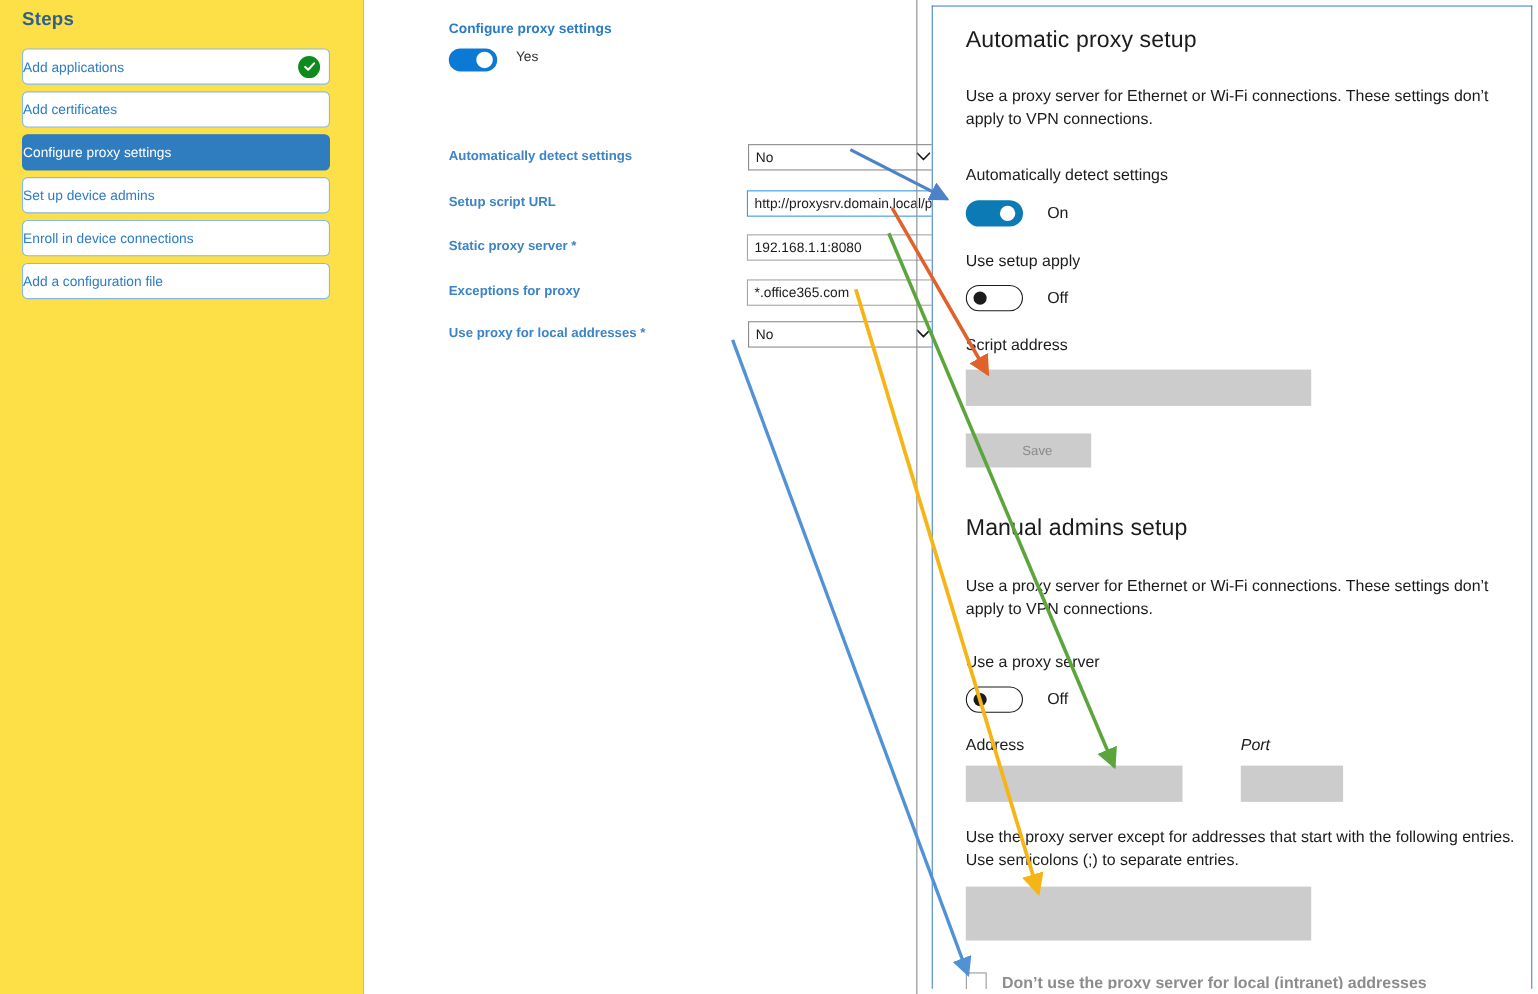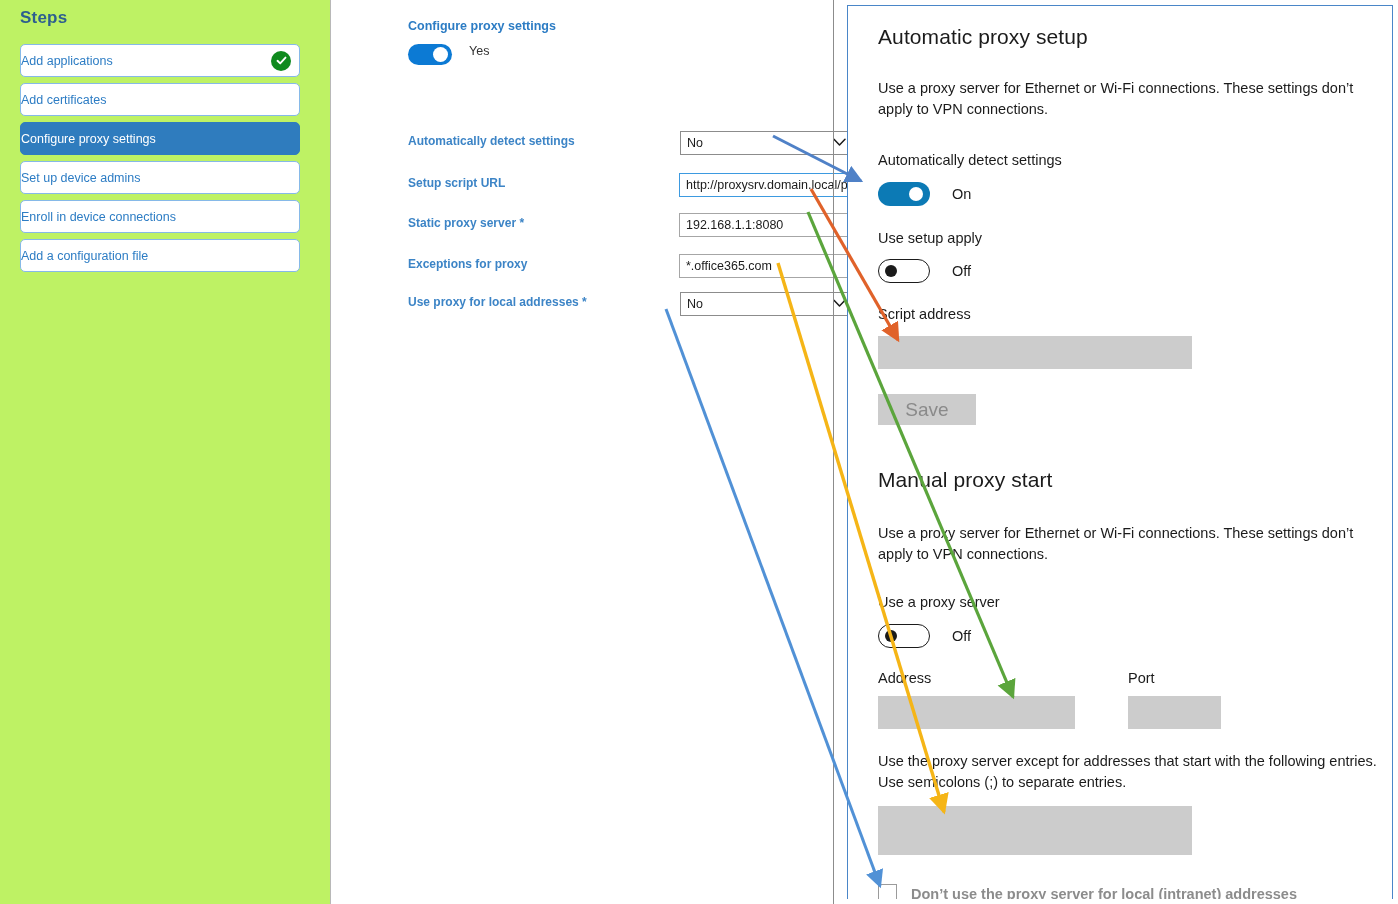--- a/index.html
+++ b/index.html
@@ -7,21 +7,21 @@
     width:1398px;height:904px;
     background:#ffffff;
     font-family:"Liberation Sans","DejaVu Sans",sans-serif;
     overflow:hidden;
     position:relative;
   }
   #root{position:absolute;inset:0;}
 
   
   .steps-panel{position:absolute;left:0;top:0;width:331px;height:904px;
-    border-right:1px solid #b8b8b8;box-sizing:border-box;background:#bef264;}
+    border-right:1px solid #b8b8b8;box-sizing:border-box;background:#fde047;}
   .steps-title{position:absolute;left:20px;top:8px;font-size:17px;font-weight:bold;color:#2d5f8f;letter-spacing:.2px;}
   .step-list{position:absolute;left:20px;top:44px;width:280px;}
   .step-item{position:relative;height:33px;margin-bottom:6px;border:1px solid #86b9e8;
     border-radius:5px;background:#fff;display:flex;align-items:center;justify-content:flex-start;
     box-sizing:border-box;cursor:pointer;}
   .step-item span.lbl{font-size:12.5px;color:#2c7cc4;}
   .step-item.selected{background:#2f7cbe;border-color:#2f7cbe;}
   .step-item.selected span.lbl{color:#ffffff;}
   .step-check{position:absolute;right:8px;top:50%;transform:translateY(-50%);
     width:20px;height:20px;border-radius:50%;background:#0f8a1e;display:flex;align-items:center;justify-content:center;}
@@ -56,21 +56,21 @@
   .w-lbl{position:absolute;font-size:14.5px;color:#1b1b1b;}
   .w-tgl-row{position:absolute;display:flex;align-items:center;}
   .wtgl{width:52px;height:24px;border-radius:12px;position:relative;cursor:pointer;box-sizing:border-box;}
   .wtgl.on{background:#0c7ab5;}
   .wtgl.on .knob{position:absolute;top:5px;right:7px;width:14px;height:14px;border-radius:50%;background:#fff;}
   .wtgl.off{background:#fff;border:1.5px solid #1b1b1b;}
   .wtgl.off .knob{position:absolute;top:5px;left:6px;width:12px;height:12px;border-radius:50%;background:#1b1b1b;}
   .wtgl-lbl{margin-left:22px;font-size:14.5px;color:#1b1b1b;}
   .w-box{position:absolute;background:#cccccc;}
   .w-btn{position:absolute;background:#cccccc;display:flex;align-items:center;justify-content:center;
-    font-size:19px;color:#8a8a8a;cursor:pointer;}
+    font-size:12px;color:#8a8a8a;cursor:pointer;padding-left:16px;}
   .w-cb-row{position:absolute;display:flex;align-items:center;font-weight:bold;}
   .w-cb{width:19px;height:19px;border:1.5px solid #9b9b9b;background:#fff;box-sizing:border-box;cursor:pointer;}
   .w-cb-lbl{margin-left:14px;font-size:14.5px;color:#8c8c8c;white-space:nowrap;}
 
   
   .arrows{position:absolute;left:0;top:0;width:1398px;height:904px;pointer-events:none;}
 </style>
 </head>
 <body>
 
@@ -203,35 +203,35 @@
             <span class="knob"></span>
           </div>
         <span class="wtgl-lbl">Off</span>
       </div>
 
       <div class="w-lbl" style="top:300px;left:0;">Script address</div>
       <div class="w-box" style="top:330px;left:0;width:314px;height:33px;"></div>
 
       <div class="w-btn" style="top:388px;left:0;width:98px;height:31px;">Save</div>
 
-      <div class="w-h1" style="top:462px;left:0;">Manual proxy start</div>
+      <div class="w-h1" style="top:462px;left:0;">Manual admins setup</div>
       <div class="w-p" style="top:517px;left:0;">Use a proxy server for Ethernet or Wi-Fi connections. These settings don’t apply to VPN connections.</div>
 
       <div class="w-lbl" style="top:588px;left:0;">Use a proxy server</div>
       <div class="w-tgl-row" style="top:618px;left:0;">
         <div class="wtgl off">
             <span class="knob"></span>
           </div>
         <span class="wtgl-lbl">Off</span>
       </div>
 
       <div class="w-lbl" style="top:664px;left:0;">Address</div>
       <div class="w-box" style="top:690px;left:0;width:197px;height:33px;"></div>
 
-      <div class="w-lbl" style="top:664px;left:250px;">Port</div>
+      <div class="w-lbl" style="top:664px;left:250px;font-style:italic;">Port</div>
       <div class="w-box" style="top:690px;left:250px;width:93px;height:33px;"></div>
 
       <div class="w-p" style="top:745px;left:0;">Use the proxy server except for addresses that start with the following entries. Use semicolons (;) to separate entries.</div>
 
       <div class="w-box" style="top:800px;left:0;width:314px;height:49px;"></div>
 
       <div class="w-cb-row" style="top:878px;left:0;">
         <span class="w-cb"></span>
         <span class="w-cb-lbl">Don’t use the proxy server for local (intranet) addresses</span>
       </div>

